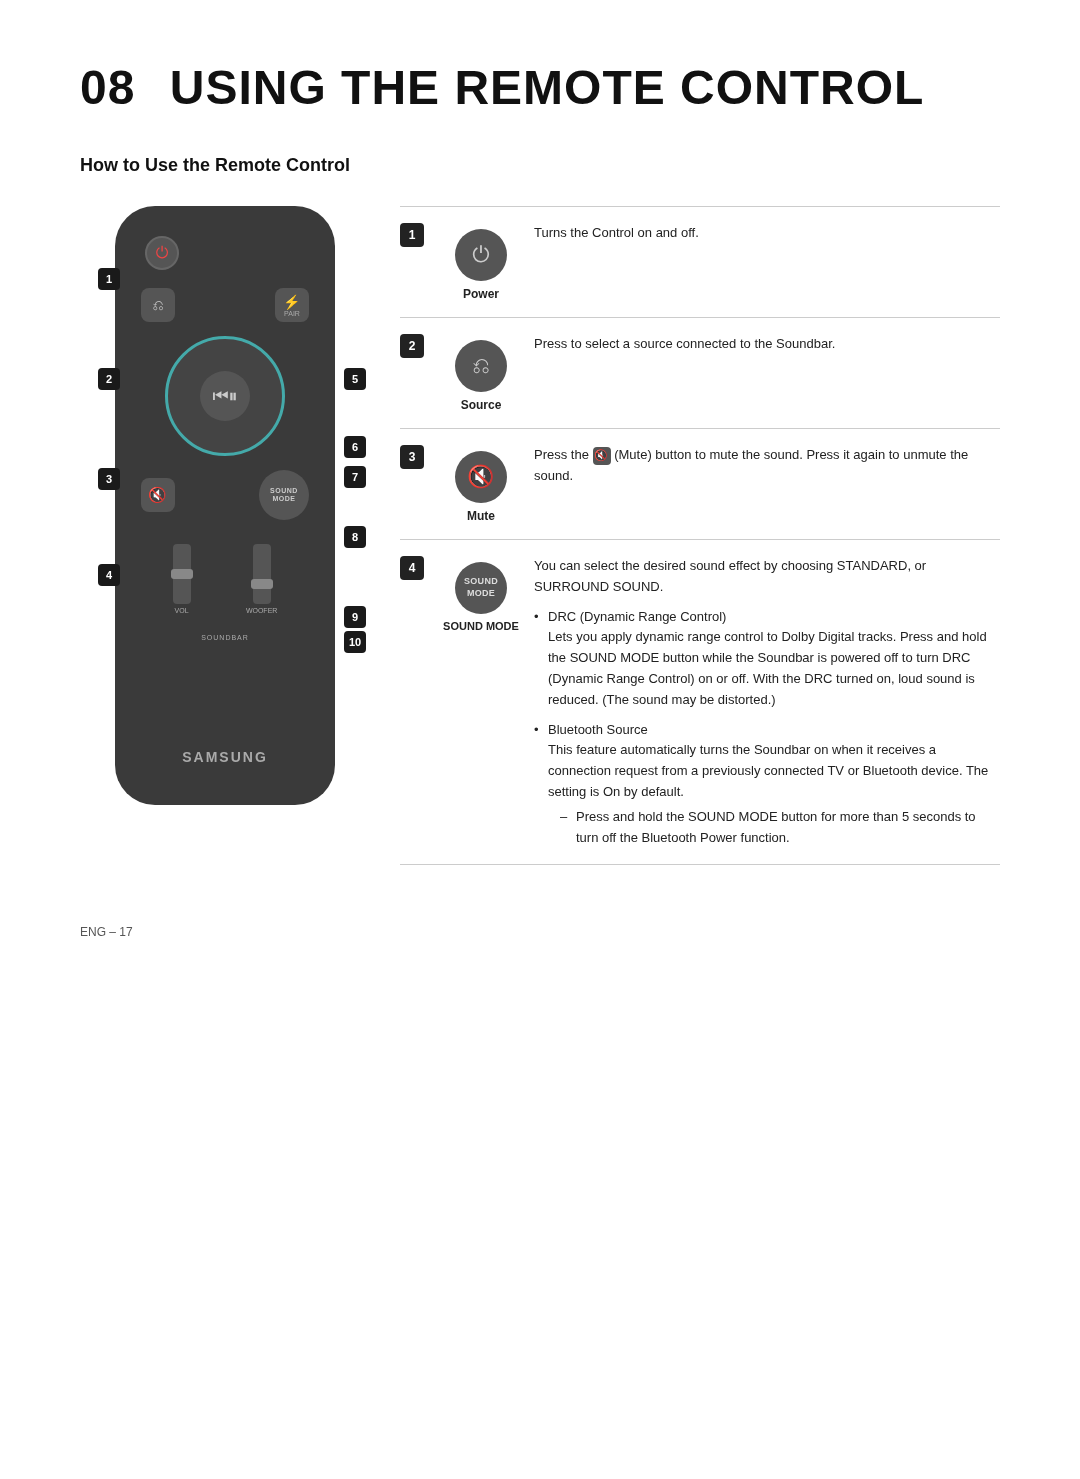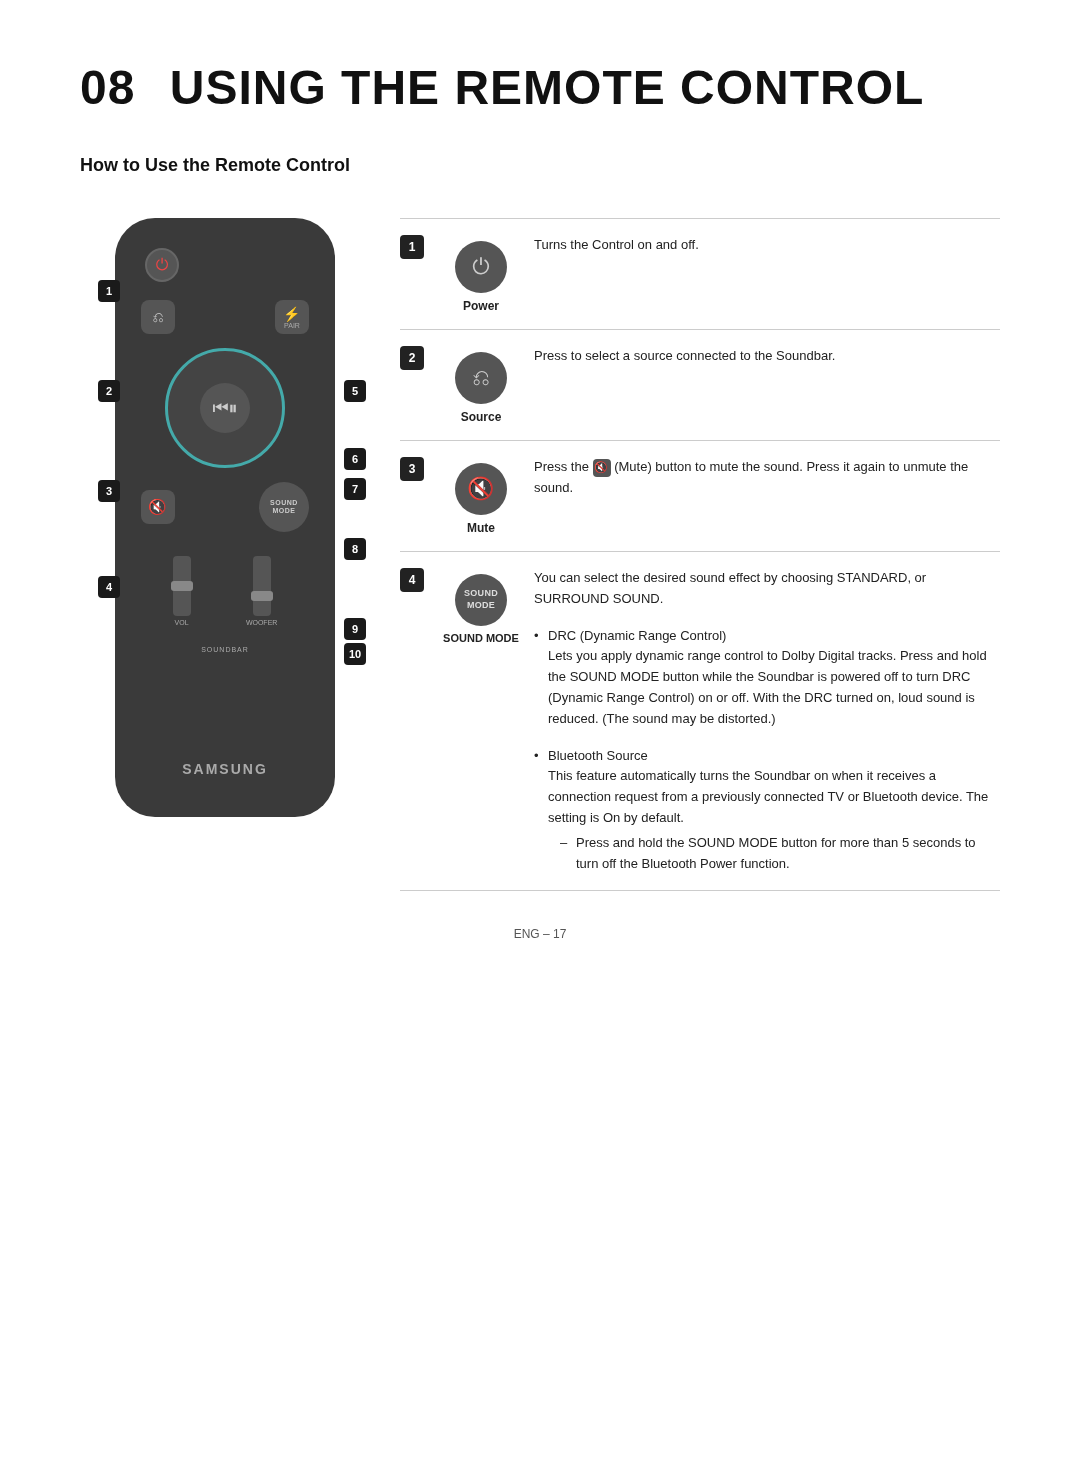--- a/index.html
+++ b/index.html
@@ -23,21 +23,21 @@
     .page-title span.num {
       color: #111;
       font-weight: 700;
       margin-right: 20px;
     }
 
     .section-title {
       font-size: 18px;
       font-weight: 700;
       color: #111;
-      margin-bottom: 42px;
+      margin-bottom: 30px;
     }
 
     .content-area {
       display: flex;
       gap: 30px;
       align-items: flex-start;
     }
 
     .remote {
       background: #3a3a3a;
@@ -305,21 +305,21 @@
       font-size: 13px;
       line-height: 1.6;
       color: #222;
       padding-left: 8px;
     }
     .col-desc b {
       font-weight: 400;
     }
     .col-desc .bullet-item {
       margin-left: 14px;
-      margin-top: 16px;
+      margin-top: 9px;
       position: relative;
     }
     .col-desc .bullet-item::before {
       content: '•';
       position: absolute;
       left: -14px;
     }
     .col-desc .dash-item {
       margin-left: 28px;
       margin-top: 4px;
@@ -338,22 +338,21 @@
       background: #555;
       border-radius: 4px;
       width: 18px;
       height: 18px;
       justify-content: center;
       color: #ccc;
       font-size: 11px;
     }
 
     .page-footer {
-      text-align: center;
-      margin-top: 36px;
+      margin-top: 60px;
       color: #555;
       font-size: 12px;
     }
 
     
     .remote-container {
       position: relative;
       width: 290px;
     }
 

